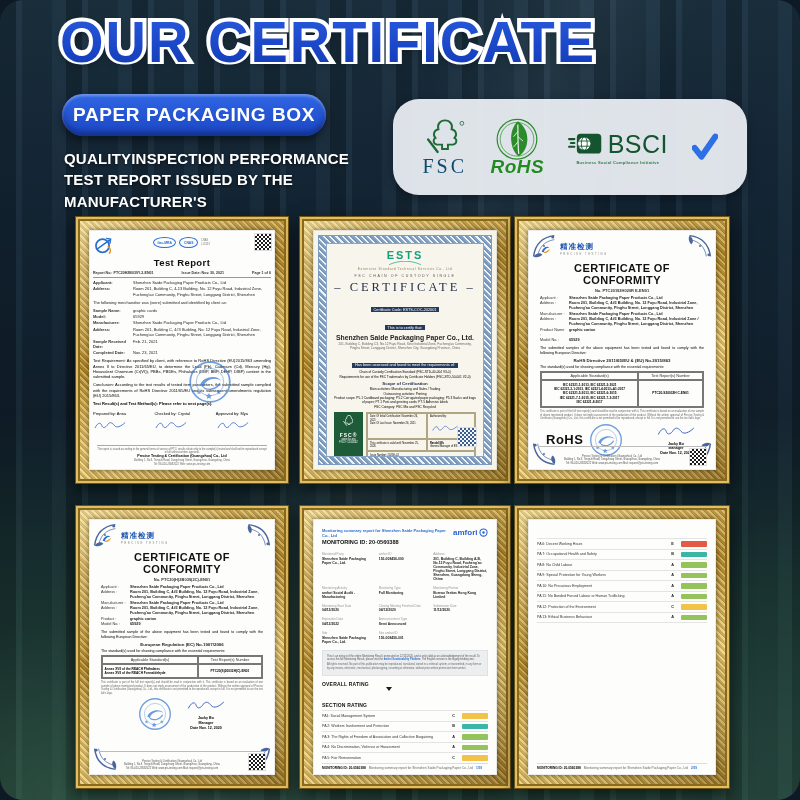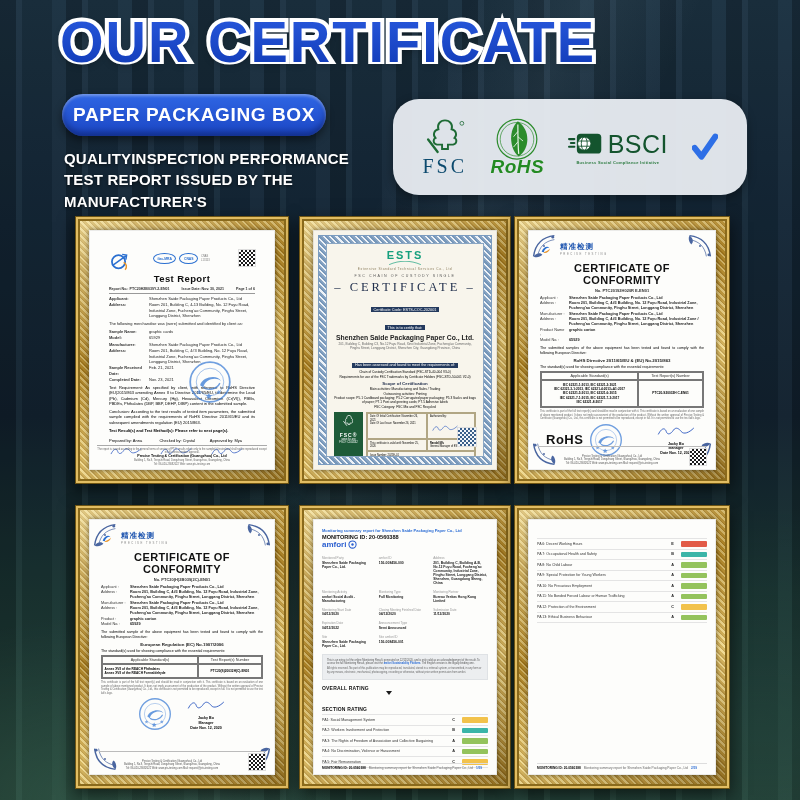--- a/index.html
+++ b/index.html
@@ -1,18 +1,18 @@
 <!DOCTYPE html>
 <html><head>
 <meta charset="utf-8">
 <style>
   html,body{margin:0;padding:0;background:#0d1a26;}
   .page{position:relative;width:800px;height:800px;overflow:hidden;
     font-family:"Liberation Sans",sans-serif;
-    background:linear-gradient(180deg,#1c3242 0%,#152838 28%,#12222f 52%,#1b3634 74%,#27473d 100%);}
+    background:linear-gradient(180deg,#1c3242 0%,#152838 28%,#12222f 52%,#1b3634 74%,#27473d 100%);border-radius:23px;}
   .trees{position:absolute;inset:0;opacity:.55;
     background:
       radial-gradient(420px 260px at 12% 100%, rgba(70,120,90,.45), transparent 70%),
       radial-gradient(500px 300px at 95% 90%, rgba(40,80,70,.35), transparent 70%),
       repeating-linear-gradient(90deg, rgba(0,0,0,.38) 0 16px, rgba(255,255,255,.05) 16px 22px, rgba(0,0,0,.18) 22px 52px, rgba(255,255,255,.03) 52px 66px);}
   .beam{position:absolute;inset:0;background:linear-gradient(115deg,transparent 40%,rgba(180,210,220,.07) 50%,transparent 60%);}
 
   
   .title-wrap{position:absolute;left:60px;top:8px;height:70px;}
   .ttl{font-size:56px;font-weight:700;letter-spacing:2px;white-space:nowrap;transform:scaleY(1.04);transform-origin:top left;}
@@ -42,21 +42,21 @@
       linear-gradient(150deg,rgba(255,246,205,.55),rgba(120,80,10,.30) 40%,rgba(255,240,185,.35) 65%,rgba(80,52,4,.45)),
       repeating-linear-gradient(45deg,#c09733 0 2px,#ecd384 2px 4px,#a87f22 4px 5px);
     box-shadow:0 6px 16px rgba(0,0,0,.6), inset 0 0 0 2px #e2bd62, inset 0 0 0 4px #8a6a1c;}
   .c1{left:75px;top:216px;width:214px;height:268px;}
   .c2{left:299px;top:216px;width:212px;height:268px;}
   .c3{left:514px;top:216px;width:216px;height:268px;}
   .c4{left:75px;top:505px;width:214px;height:284px;}
   .c5{left:299px;top:505px;width:212px;height:284px;}
   .c6{left:514px;top:505px;width:216px;height:284px;}
   .paper{position:relative;width:100%;height:100%;box-sizing:border-box;background:#fdfdfb;
-    box-shadow:0 0 5px rgba(0,0,0,.5), inset 0 0 0 1px rgba(0,0,0,.07);overflow:hidden;padding:20px;}
+    box-shadow:0 0 5px rgba(0,0,0,.5), inset 0 0 0 1px rgba(0,0,0,.07);overflow:hidden;padding:4px;}
 
   
   .t25{font-size:2.6px;line-height:1.3;}
   .t3{font-size:3.2px;line-height:1.35;}
   .t35{font-size:3.6px;line-height:1.35;}
   .t4{font-size:4px;line-height:1.35;}
   .mut{color:#666;} .bold{font-weight:700;} .ctr{text-align:center;} .just{text-align:justify;}
   .blue{color:#2b6cd4;}
   p{margin:2.5px 0;}
   .hr{border-top:.6px solid #999;margin:2px 0;}
@@ -127,21 +127,21 @@
   .conf-bottom{display:flex;align-items:center;gap:6px;margin-top:2px;min-height:30px;}
   .rohs-big{font-size:13px;font-weight:700;color:#111;letter-spacing:.5px;margin-left:6px;}
   .stamp.s2{position:static;width:34px;height:34px;}
   .sigblock{margin-left:auto;margin-right:8px;text-align:center;}
   .sigblock .sig{width:40px;height:13px;}
   .conf-footer{position:absolute;left:10px;right:10px;bottom:5px;display:flex;align-items:flex-end;gap:4px;border-top:.5px solid #bbb;padding-top:2px;}
   .flines{flex:1;text-align:center;color:#555;}
 
   
   .bsci-p{padding:9px 9px 7px;}
-  .bsci-head{display:flex;justify-content:space-between;align-items:flex-start;flex-direction:column;}
+  .bsci-head{display:flex;justify-content:space-between;align-items:flex-start;}
   .blink{color:#2b6cd4;font-weight:700;font-size:4px;}
   .bmid{font-weight:700;font-size:5.6px;color:#111;margin-top:1.2px;}
   .amfori{color:#2b5fd0;font-weight:700;font-size:8px;display:flex;align-items:center;gap:1.5px;}
   .am-ic{width:9px;height:9px;}
   .binfo{display:grid;grid-template-columns:1fr .95fr 1.1fr;gap:5px 7px;margin-top:7px;}
   .blab{font-size:3.1px;color:#9a9a9a;}
   .bval{font-size:3.4px;font-weight:700;color:#222;margin-top:.7px;}
   .bnotice{background:#eceef0;border:.5px solid #dfe2e5;padding:3px 4px;margin-top:6px;color:#555;}
   .bnotice p{margin:1.5px 0;}
   .bsec-title{font-weight:700;font-size:5px;color:#111;margin:5px 0 2.5px;letter-spacing:.2px;}

